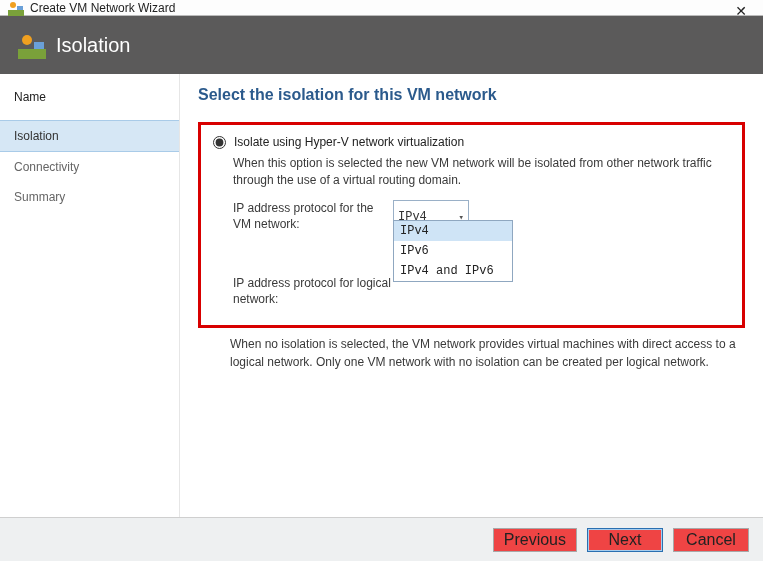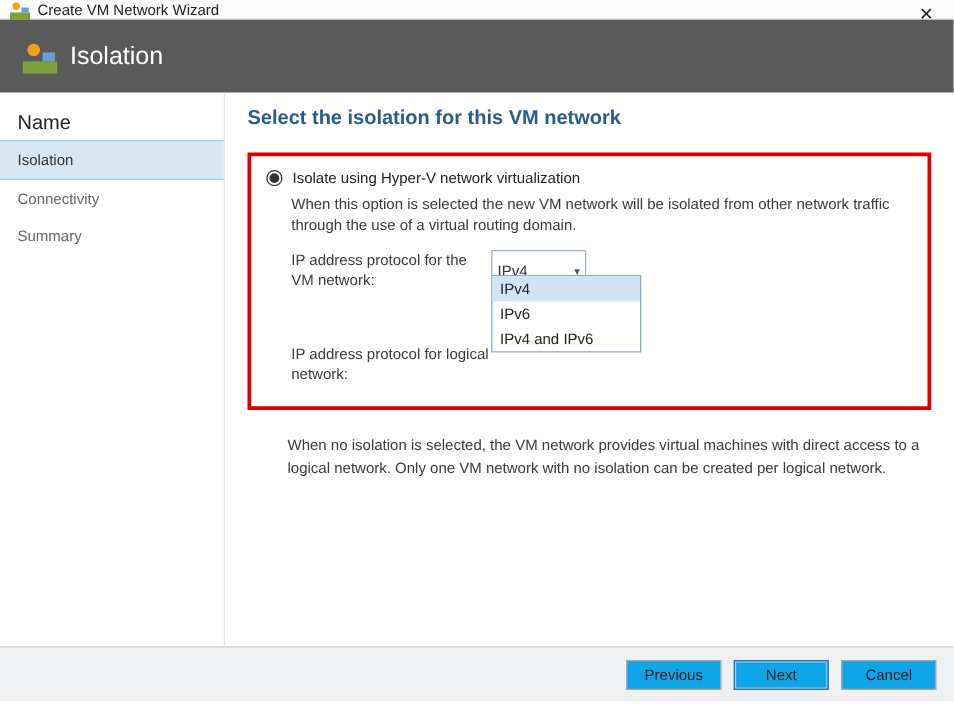--- a/index.html
+++ b/index.html
@@ -61,22 +61,22 @@
       border-right: 1px solid #e6e6e6;
       padding-top: 8px;
     }
     .sidebar .nav-item {
       padding: 8px 14px;
       color: #666;
       cursor: default;
     }
     .sidebar .nav-item.header {
       color: #222;
-      font-size: 16px;
-      padding-bottom: 4px;
+      font-size: 12px;
+      padding-bottom: 16px;
     }
     .sidebar .nav-item.selected {
       background: #d6e7f5;
       border: 1px solid #a9cbe8;
       border-left: none;
       border-right: none;
       color: #333;
     }
     .content {
       flex: 1;
@@ -85,21 +85,21 @@
     }
     .content-title {
       color: #2b5a8c;
       font-size: 16px;
       font-weight: 700;
       margin-bottom: 18px;
     }
     .highlight-box {
       border: 3px solid #d80000;
       padding: 10px 10px 12px 10px;
-      margin-bottom: 18px;
+      margin-bottom: 6px;
     }
     .radio-row {
       display: flex;
       align-items: center;
       margin-bottom: 6px;
     }
     .radio-row input[type=radio] {
       margin-right: 8px;
       margin-left: 2px;
       accent-color: #333;
@@ -129,20 +129,21 @@
       height: 35px;
       border: 1px solid #9ab0c7;
       background: #fff;
       display: inline-flex;
       align-items: center;
       justify-content: space-between;
       padding: 0 4px 0 4px;
       font-size: 12px;
       cursor: default;
       position: relative;
+      font-family: Liberation Mono, monospace;
     }
     .selectbox .chev {
       font-size: 9px;
       color: #555;
     }
     .dropdown-list {
       position: absolute;
       left: -1px;
       top: 19px;
       width: 120px;
@@ -165,24 +166,24 @@
       background: #eef0f1;
       display: flex;
       justify-content: flex-end;
       align-items: center;
       padding-right: 14px;
       gap: 10px;
     }
     .footer button {
       min-width: 76px;
       height: 24px;
-      background: #0ea5e9;
+      background: #ef4444;
       border: 1px solid #a8a8a8;
       font-family: inherit;
-      font-size: 12px;
+      font-size: 16px;
       color: #222;
       cursor: default;
       padding: 0 10px;
     }
     .footer button.primary {
       border: 1px solid #2a6fb0;
       box-shadow: inset 0 0 0 1px #a5cdee;
     }
   </style>
 </head>

